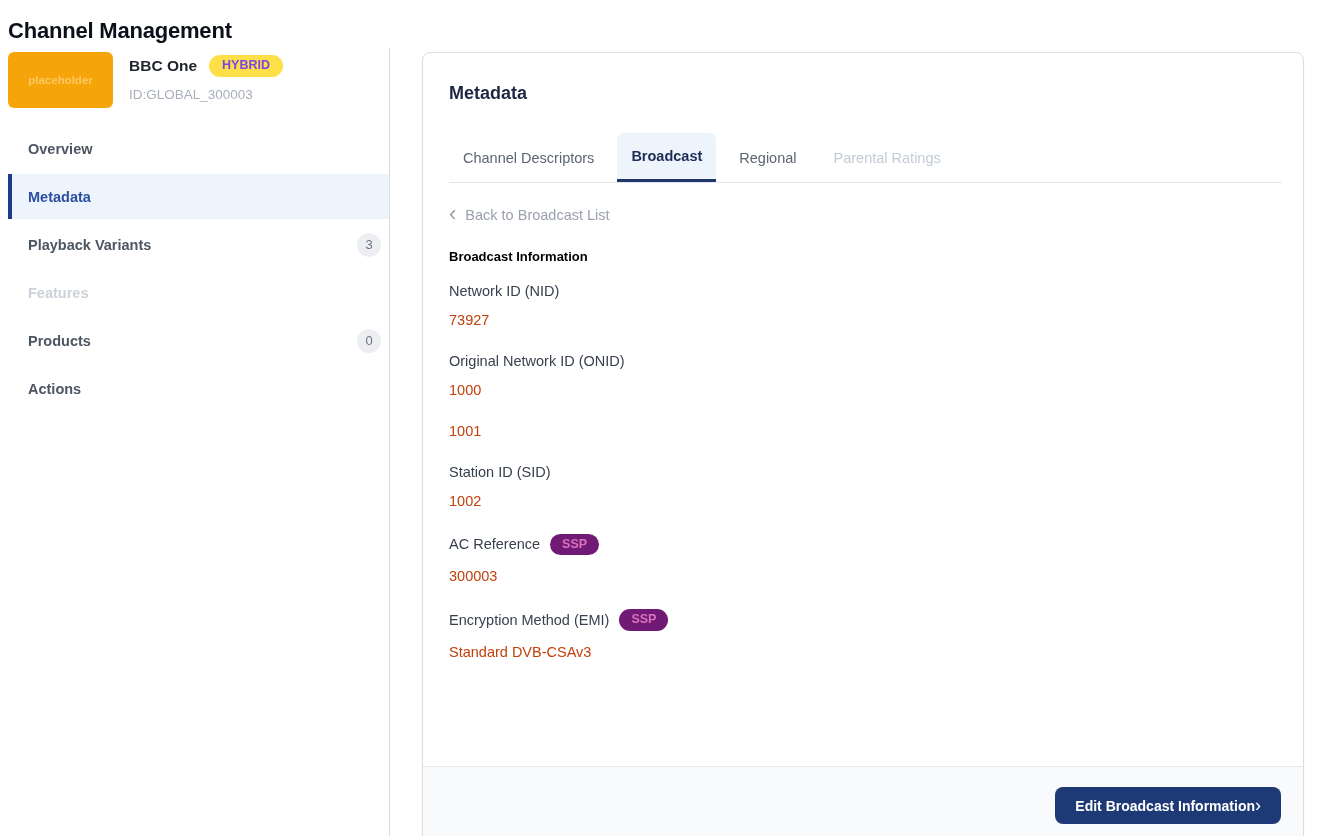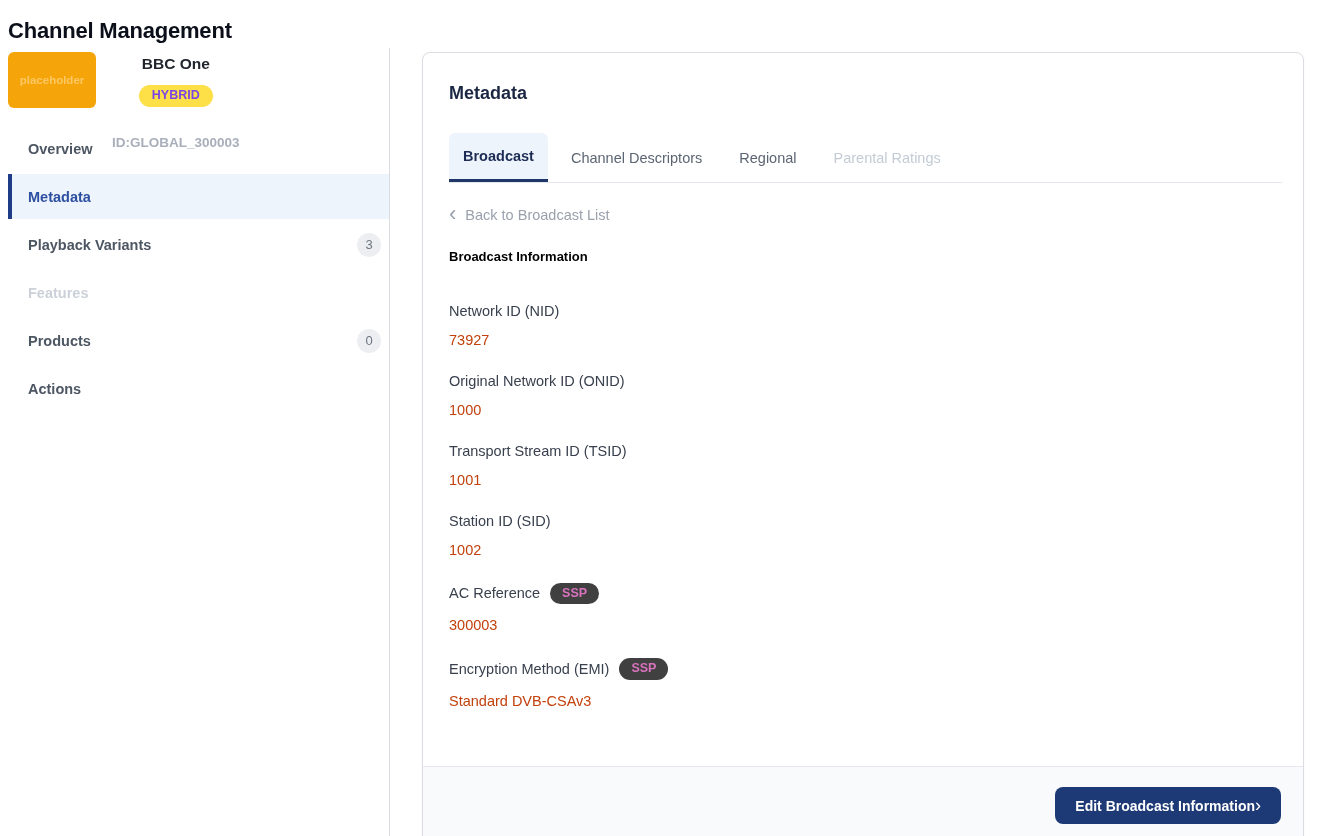--- a/index.html
+++ b/index.html
@@ -23,36 +23,36 @@
   
   .sidebar {
     position: absolute;
     left: 0; top: 48px;
     width: 390px; height: 788px;
     border-right: 1px solid #d9dce1;
     background: #fff;
   }
   .channel-head { display: flex; gap: 16px; padding: 4px 0 0 8px; }
   .logo {
-    width: 88px; height: 56px;
+    width: 105px; height: 56px;
     background: #f5a50a;
     border-radius: 6px;
     display: flex; align-items: center; justify-content: center;
     flex: none;
   }
   .logo span { color: #fcc763; font-size: 11.5px; font-weight: 700; }
-  .channel-name-row { display: flex; align-items: center; gap: 12px; margin-top: 3px; flex-direction: column; }
+  .channel-name-row { display: flex; align-items: center; gap: 12px; margin-top: 3px; }
   .channel-name { font-size: 15.5px; font-weight: 700; color: #20242c; }
   .pill-badge {
     background: #fde047; color: #7b45e5;
     font-size: 12.5px; font-weight: 600;
     padding: 4px 13px; border-radius: 13px;
     line-height: 1.1;
   }
-  .channel-id { margin-top: 28px; font-size: 13.5px; color: #a9afba; font-weight: bold; }
+  .channel-id { margin-top: 10px; font-size: 13.5px; color: #a9afba; }
   .nav { position: absolute; top: 78px; left: 0; right: 0; }
   .nav-item {
     height: 45px;
     margin: 0 0 3px 8px;
     padding: 0 8px 0 20px;
     display: flex; align-items: center; justify-content: space-between;
     font-size: 14.5px; font-weight: 600; color: #4d5663;
     cursor: pointer;
   }
   .nav-item.active {
@@ -105,26 +105,26 @@
   .tab.disabled { color: #c3cbd5; cursor: default; }
   .content { position: absolute; top: 130px; left: 26px; right: 26px; }
   .back-link {
     display: inline-flex; align-items: center; gap: 9px;
     margin-top: 24px;
     color: #9aa1ad; font-size: 14.5px;
     text-decoration: none; cursor: pointer;
   }
   .chev-l { font-size: 22px; line-height: 14px; margin-top: -3px; }
   .section-title { margin-top: 24px; font-size: 13px; font-weight: 700; color: #000000; }
-  .fields { margin-top: 39px; }
+  .fields { margin-top: 19px; }
   .field { margin-bottom: 25px; }
   .field-label-row { display: flex; align-items: center; gap: 10px; }
   .field-label { font-size: 14.5px; color: #39414e; }
   .ssp-badge {
-    background: #404040; color: #d972bd;
+    background: #701a75; color: #d972bd;
     font-size: 12.5px; font-weight: 600;
     padding: 4px 12px; border-radius: 13px; line-height: 1.1;
   }
   .field-value { margin-top: 13px; font-size: 14.5px; color: #c2410c; }
   .card-footer {
     position: absolute; top: 713px; left: 0; right: 0; height: 87px;
     background: #f8fafc;
     border-top: 1px solid #e6e8ec;
   }
   .edit-btn {
@@ -189,26 +189,26 @@
 
       </div>
     </nav>
 </aside>
 
 <main class="card">
   <h2 class="card-title">Metadata</h2>
 
   <div class="tabs">
 
+      <div class="tab">
+        <span>Channel Descriptors</span>
+      </div>
+
       <div class="tab active">
         <span>Broadcast</span>
-      </div>
-
-      <div class="tab">
-        <span>Channel Descriptors</span>
       </div>
 
       <div class="tab">
         <span>Regional</span>
       </div>
 
       <div class="tab disabled">
         <span>Parental Ratings</span>
       </div>
     </div>
@@ -231,24 +231,20 @@
 
         <div class="field">
           <div class="field-label-row">
             <span class="field-label">Original Network ID (ONID)</span>
 
           </div>
           <div class="field-value">1000</div>
         </div>
 
         <div class="field">
-          <div class="field-label-row">
-            <span class="field-label">Transport Stream ID (TSID)</span>
-
-          </div>
           <div class="field-value">1001</div>
         </div>
 
         <div class="field">
           <div class="field-label-row">
             <span class="field-label">Station ID (SID)</span>
 
           </div>
           <div class="field-value">1002</div>
         </div>

